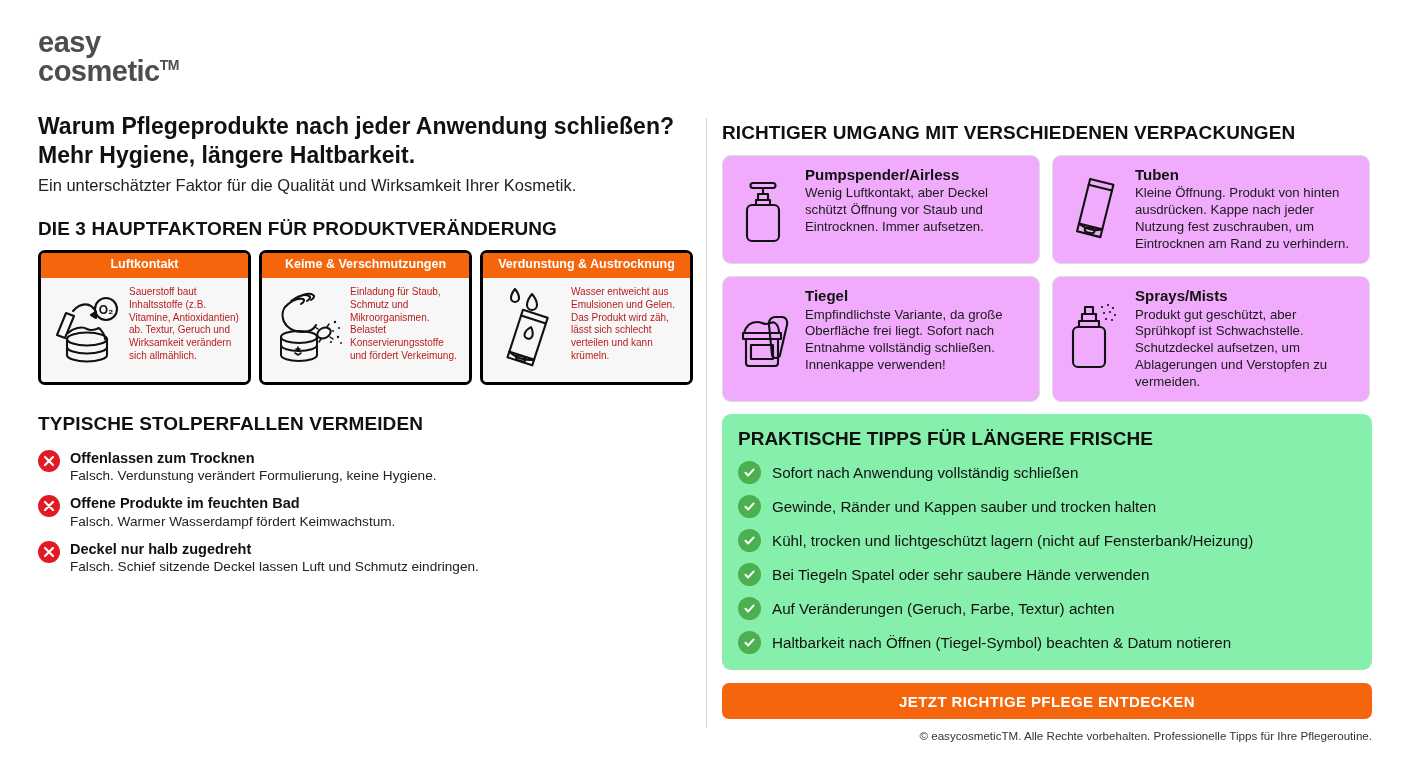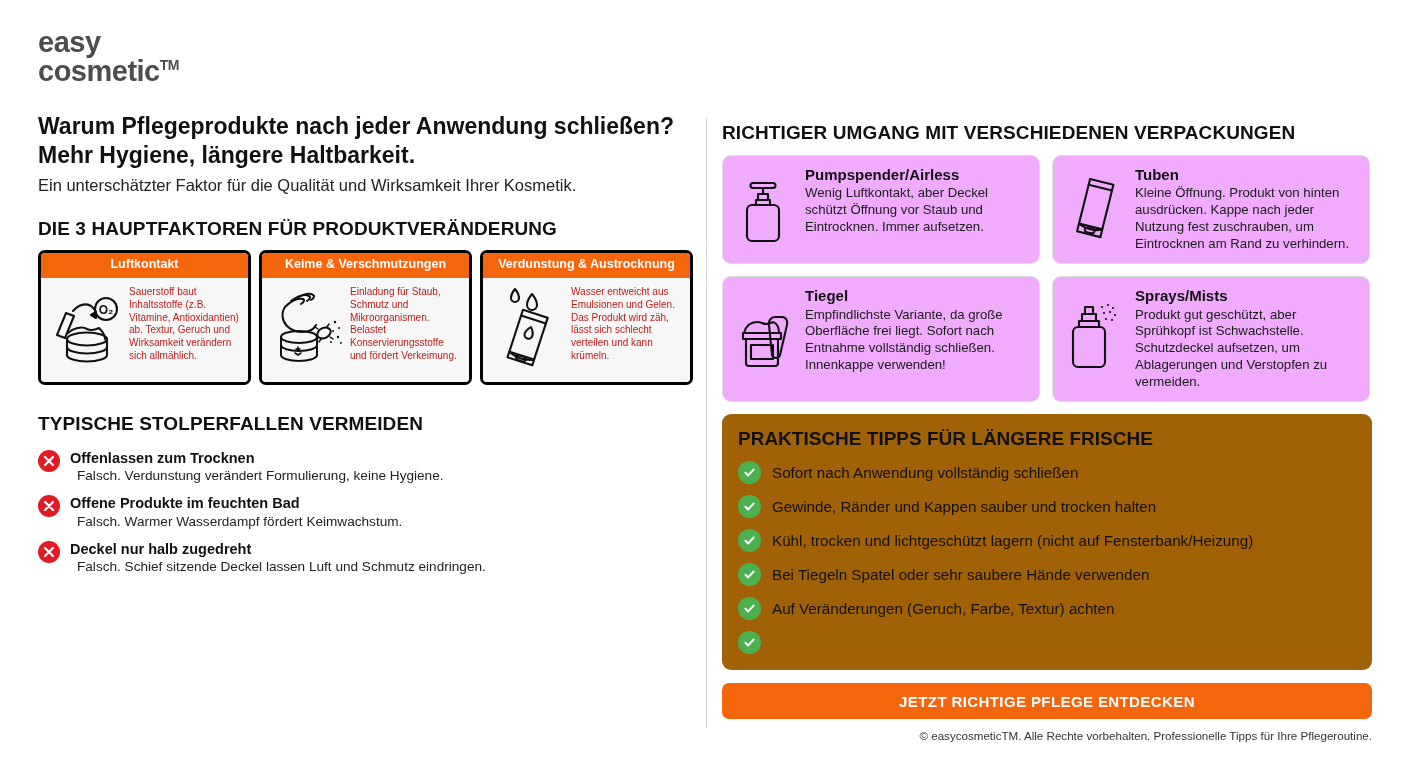--- a/index.html
+++ b/index.html
@@ -40,33 +40,33 @@
   .fcard-icon{width:78px;flex:0 0 78px;display:flex;align-items:center;justify-content:center;}
   .fcard-text{font-size:10px;line-height:1.28;color:#b91c1c;}
 
   
   .pitfalls{margin-top:14px;}
   .pit-row{display:flex;gap:10px;margin-top:9px;align-items:flex-start;}
   .ico-x{flex:0 0 22px;width:22px;height:22px;border-radius:50%;background:#E01B24;
          display:flex;align-items:center;justify-content:center;margin-top:1px;}
   .ico-x svg{display:block;}
   .pit-title{font-size:14.5px;font-weight:bold;color:#111;line-height:1.2;}
-  .pit-desc{font-size:13.6px;color:#222;line-height:1.25;margin-top:1px;margin-left:7px;}
+  .pit-desc{font-size:13.6px;color:#222;line-height:1.25;margin-top:1px;}
 
   
   .pack-grid{display:flex;flex-wrap:wrap;gap:12px;margin-top:11px;}
   .pcard{width:318px;box-sizing:border-box;background:#f0abfc;border:1px solid #dddddd;border-radius:9px;
          padding:10px 12px 11px 10px;display:flex;gap:8px;min-height:98px;}
   .pcard.tall{min-height:118px;}
   .pcard-icon{flex:0 0 64px;width:64px;display:flex;align-items:center;justify-content:center;}
   .pcard-title{font-size:15px;font-weight:bold;color:#111;line-height:1.15;}
   .pcard-desc{font-size:13.2px;color:#1a1a1a;line-height:1.27;margin-top:2px;}
 
   
-  .tips{margin-top:12px;background:#a16207;border-radius:9px;padding:14px 16px 16px 16px;}
+  .tips{margin-top:12px;background:#86efac;border-radius:9px;padding:14px 16px 16px 16px;}
   .tips-title{font-size:19px;font-weight:bold;color:#111;}
   .tip-row{display:flex;align-items:center;gap:11px;margin-top:11px;}
   .ico-check{flex:0 0 23px;width:23px;height:23px;border-radius:50%;background:#4CAF50;
              display:flex;align-items:center;justify-content:center;}
   .tip-text{font-size:15.2px;color:#111;line-height:1.2;}
 
   
   .cta{margin-top:13px;background:#F4650C;color:#fff;border:none;border-radius:7px;
        width:650px;height:36px;font-size:15px;font-weight:bold;letter-spacing:0.4px;
        font-family:"Liberation Sans", sans-serif;cursor:pointer;display:block;}
@@ -336,20 +336,21 @@
         </span>
         <span class="tip-text">Auf Veränderungen (Geruch, Farbe, Textur) achten</span>
       </div>
 
       <div class="tip-row">
         <span class="ico-check">
           <svg width="13" height="13" viewBox="0 0 13 13" fill="none" stroke="#fff" stroke-width="2.1" stroke-linecap="round" stroke-linejoin="round">
               <path d="M2.5 6.8 L5.2 9.4 L10.5 3.6"></path>
             </svg>
         </span>
+        <span class="tip-text">Haltbarkeit nach Öffnen (Tiegel-Symbol) beachten &amp; Datum notieren</span>
       </div>
     </div>
 
     <button class="cta">JETZT RICHTIGE PFLEGE ENTDECKEN</button>
 
     <div class="footer">© easycosmeticTM. Alle Rechte vorbehalten. Professionelle Tipps für Ihre Pflegeroutine.</div>
 
   </div>
 </div>
 

